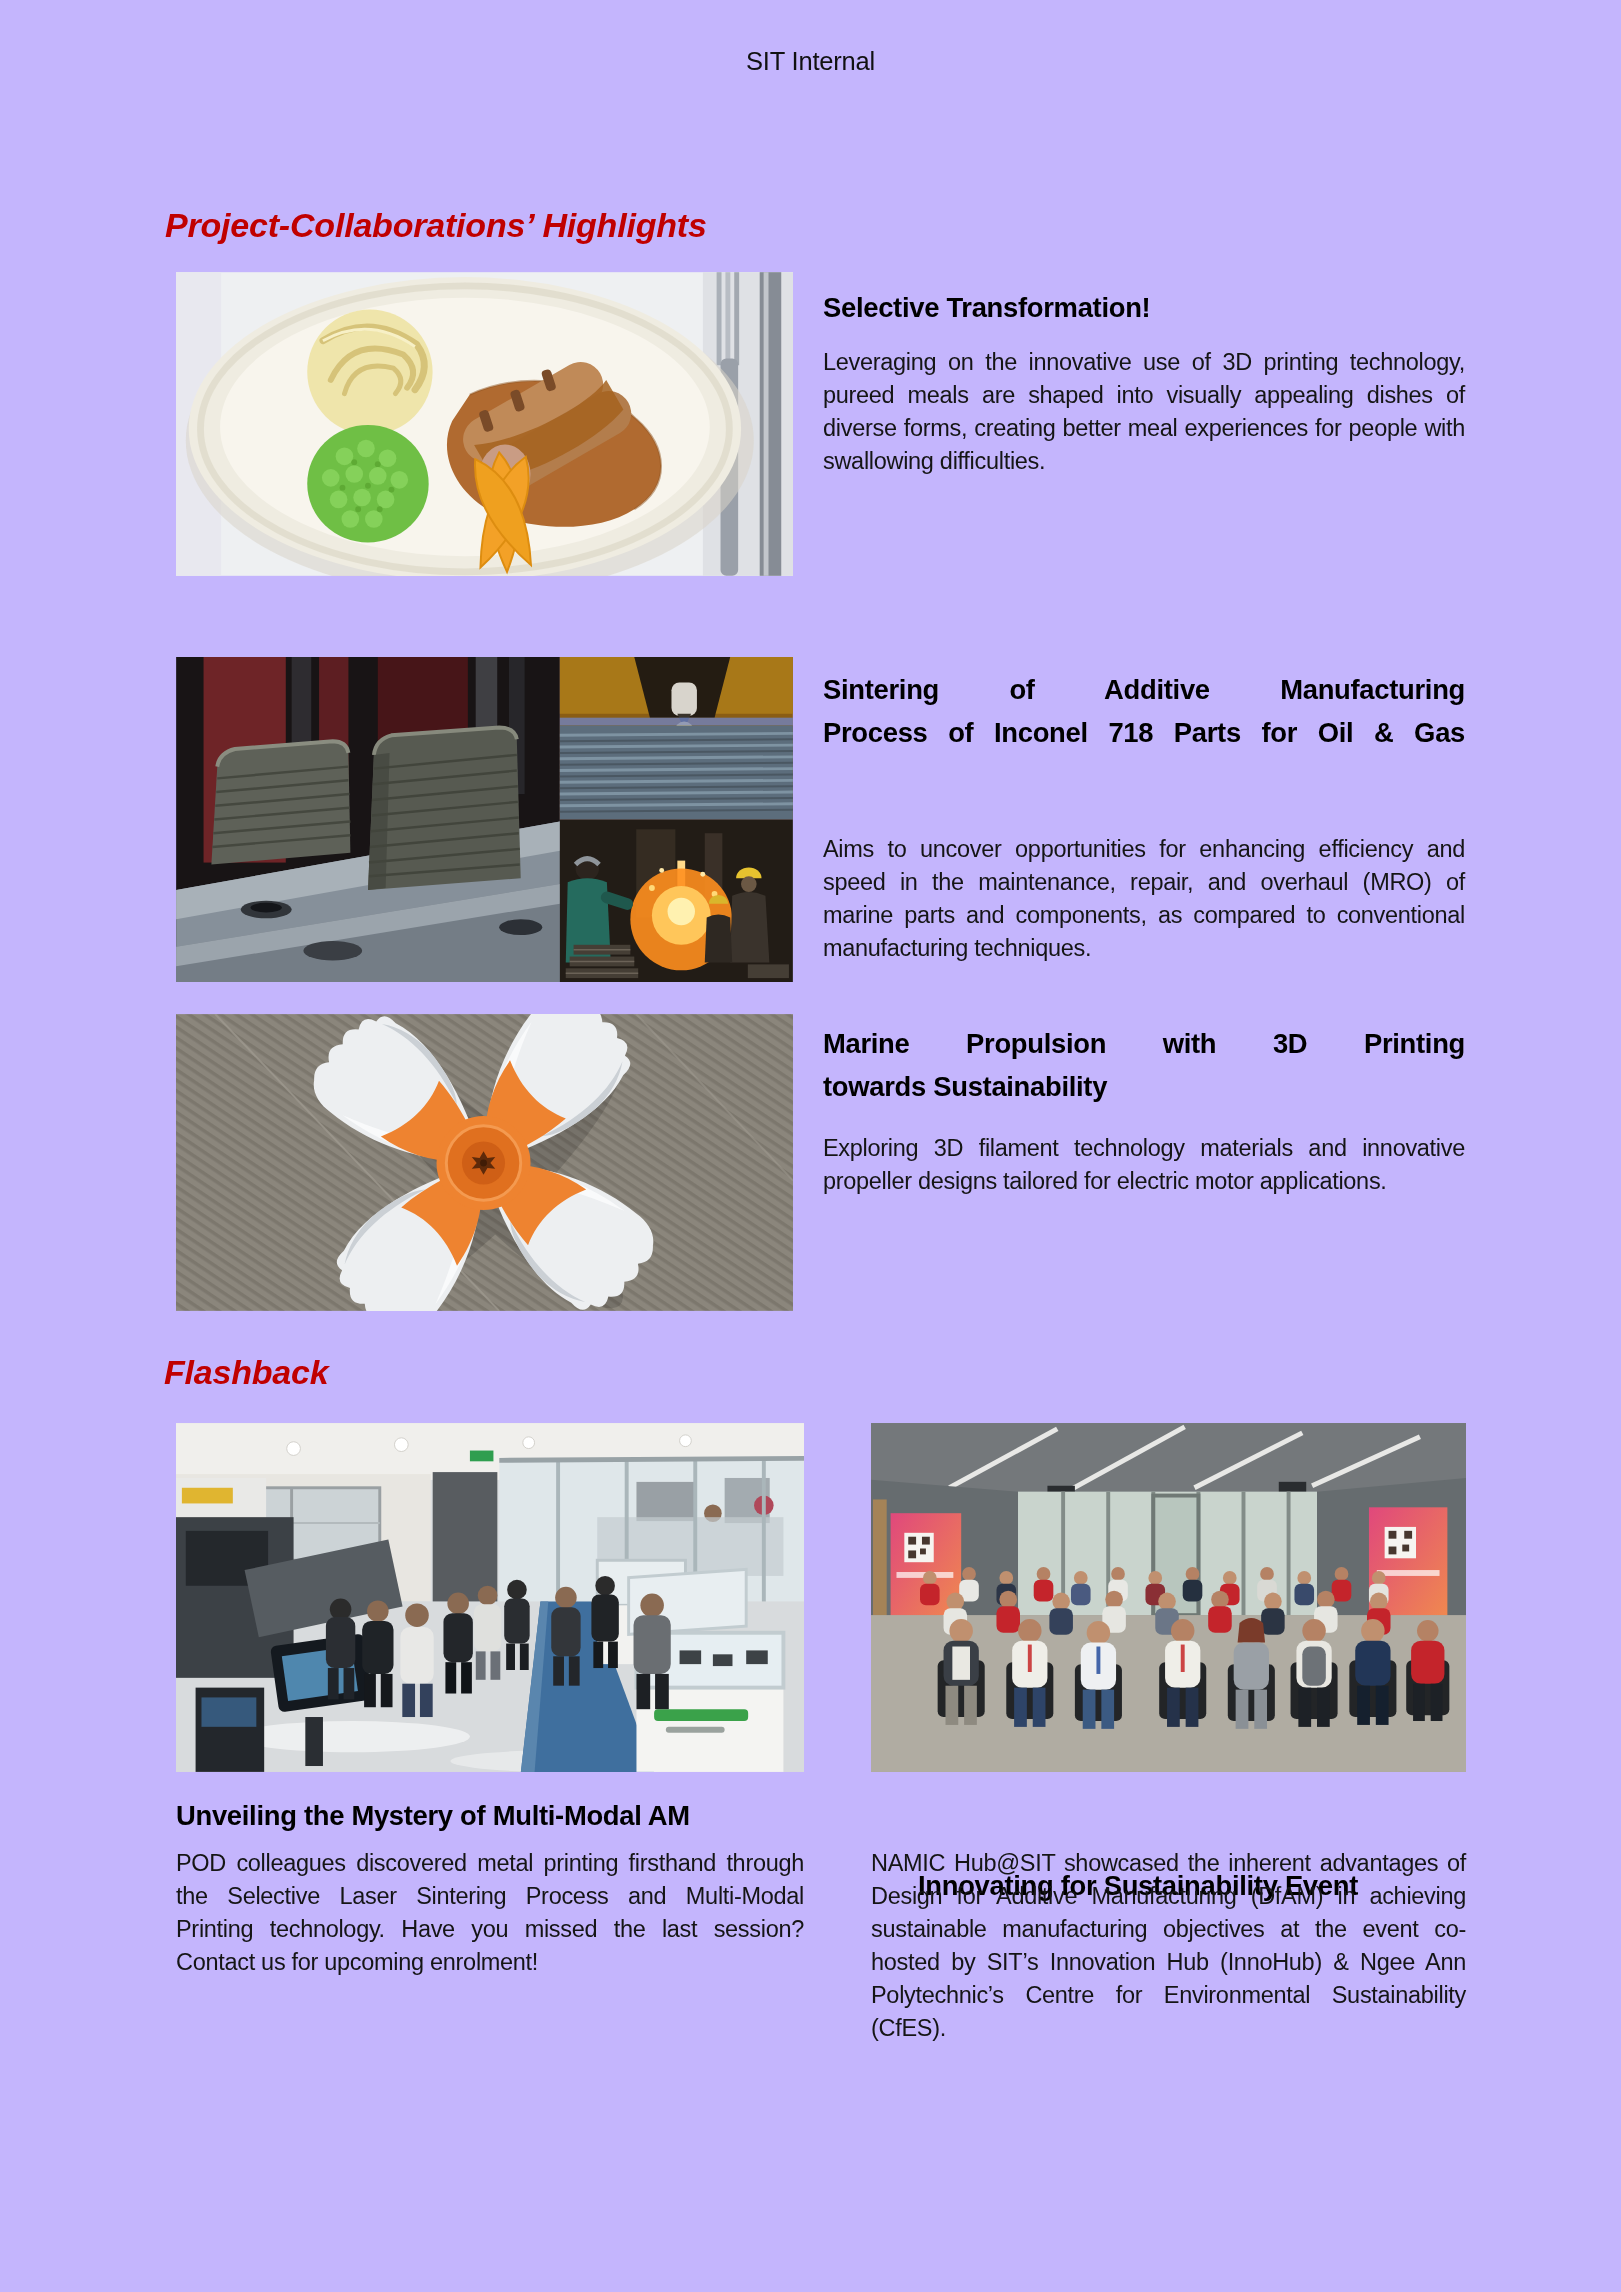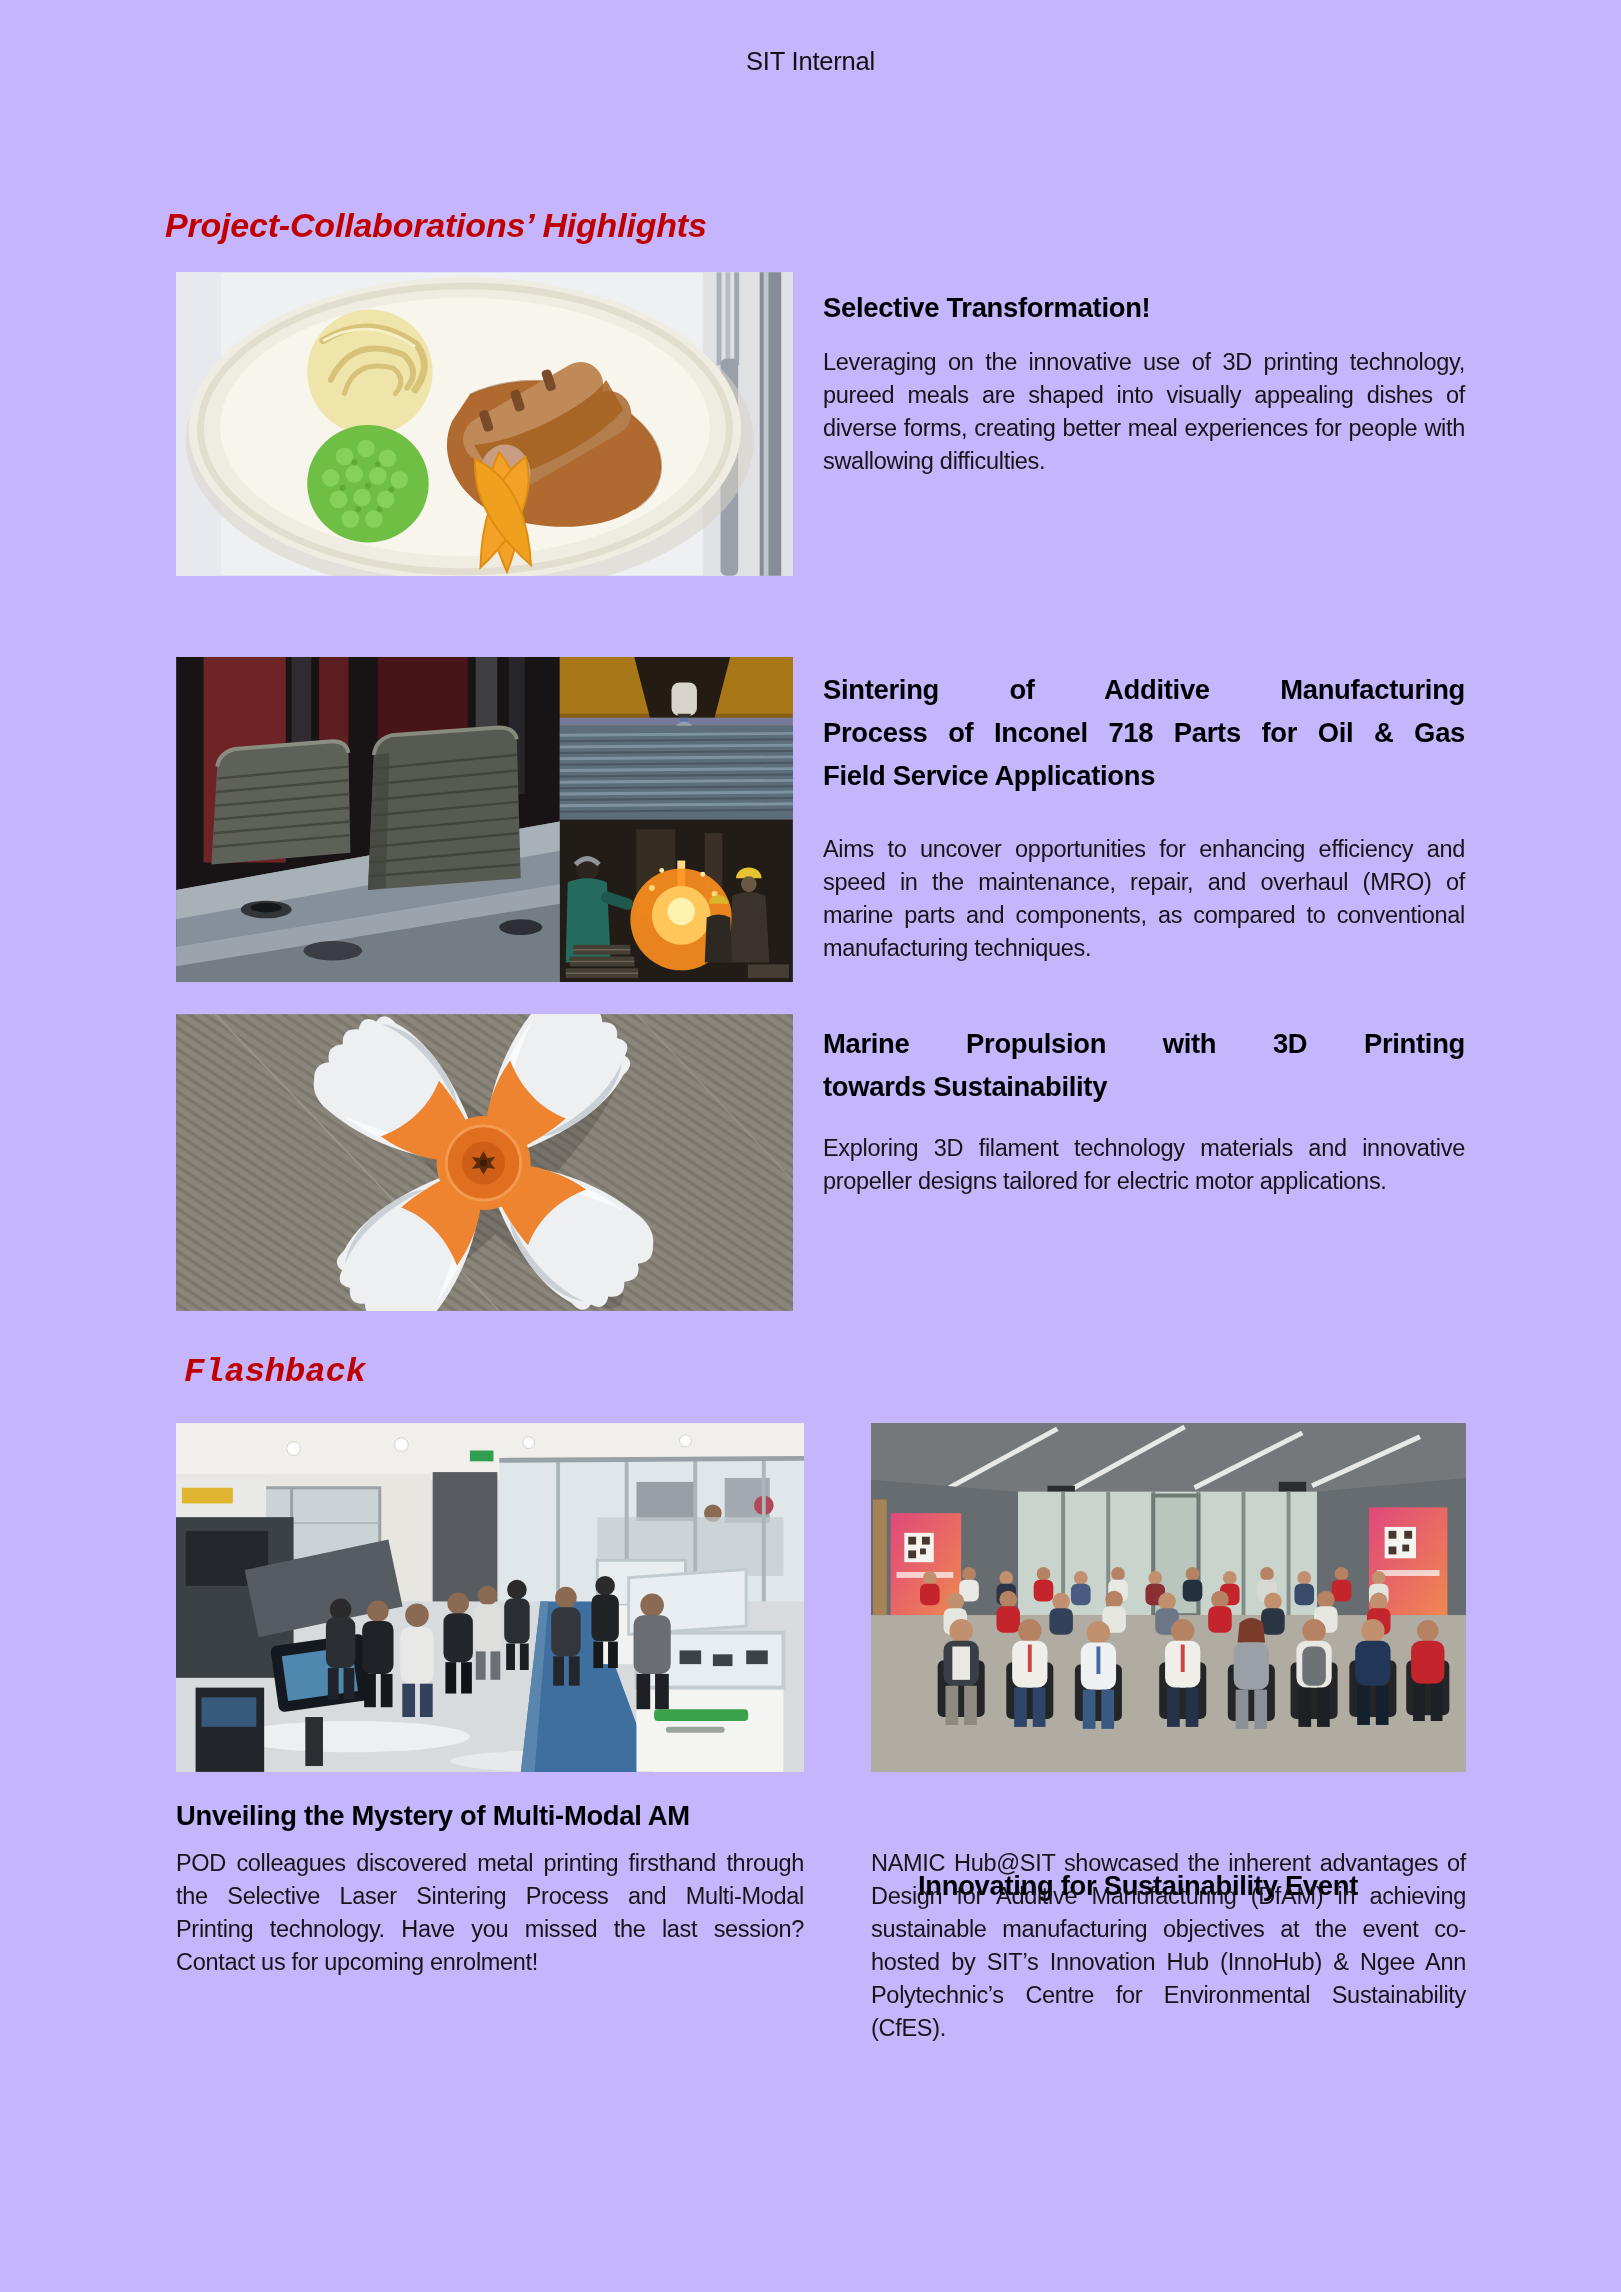--- a/index.html
+++ b/index.html
@@ -261,21 +261,20 @@
             <path d="M402,311 L468,311"></path>
             <path d="M406,299 L464,299"></path>
         </g>
       </g>
     </svg>
   </figure>
 
   <div class="abs sec-title" style="top:668px;left:823px;width:642px;">
       <div class="tline">Sintering of Additive Manufacturing</div>
       <div class="tline">Process of Inconel 718 Parts for Oil &amp; Gas</div>
-      <div class="tline last">Field Service Applications</div>
     </div>
   <div class="abs body-text" style="top:833px;left:823px;width:642px;">Aims to uncover opportunities for enhancing efficiency and speed in the maintenance, repair, and overhaul (MRO) of marine parts and components, as compared to conventional manufacturing techniques.</div>
 
   <figure class="abs" style="top:1014px;left:176px;">
     <svg width="617" height="297" viewBox="0 0 630 303">
       <defs>
         <pattern id="carp" width="9" height="9" patternUnits="userSpaceOnUse" patternTransform="rotate(34)">
           <rect width="9" height="9" fill="#8b867c"></rect>
           <rect width="9" height="3.5" fill="#7c776d"></rect>
         </pattern>
@@ -318,21 +317,21 @@
       </g>
     </svg>
   </figure>
 
   <div class="abs sec-title" style="top:1022px;left:823px;width:642px;">
       <div class="tline">Marine Propulsion with 3D Printing</div>
       <div class="tline last">towards Sustainability</div>
     </div>
   <div class="abs body-text" style="top:1132px;left:823px;width:642px;">Exploring 3D filament technology materials and innovative propeller designs tailored for electric motor applications.</div>
 
-  <div class="abs red-heading" style="top:1353px;left:184px;font-family:Liberation Mono, monospace;">Flashback</div>
+  <div class="abs red-heading" style="top:1353px;left:164px;">Flashback</div>
 
   <figure class="abs" style="top:1423px;left:176px;">
     <svg width="628" height="349" viewBox="0 0 641 356">
       <rect width="641" height="356" fill="#dcdfe1"></rect>
 
       <rect width="641" height="58" fill="#f0efec"></rect>
       <g fill="#ffffff" stroke="#d2d0cb">
         <circle cx="120" cy="26" r="7"></circle>
           <circle cx="230" cy="22" r="7"></circle>
           <circle cx="360" cy="20" r="6"></circle>

